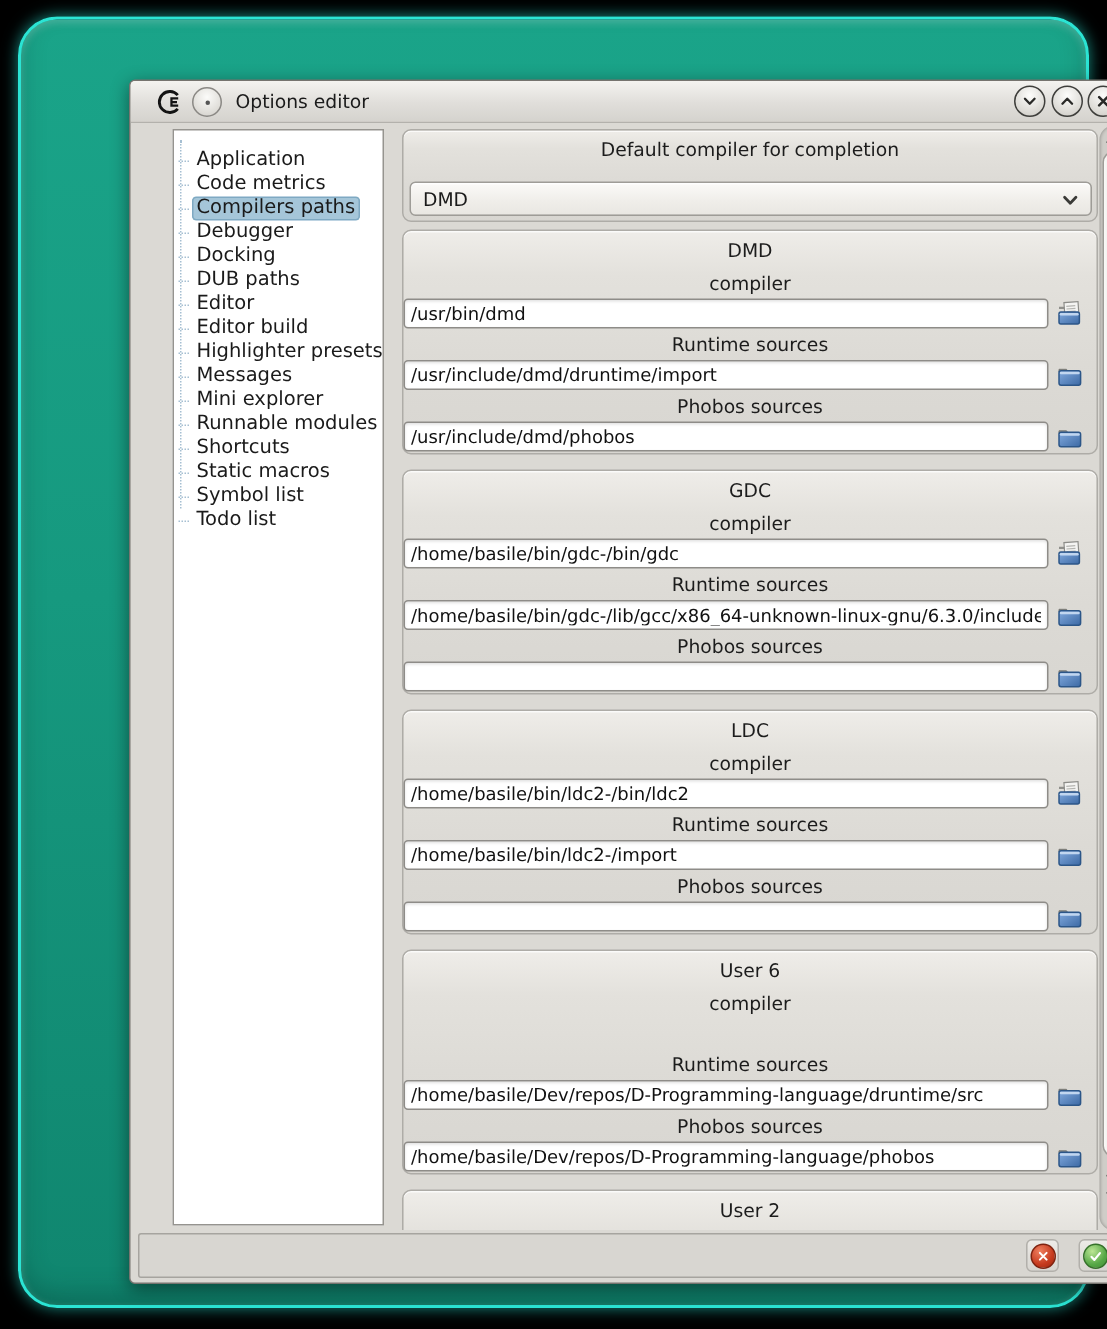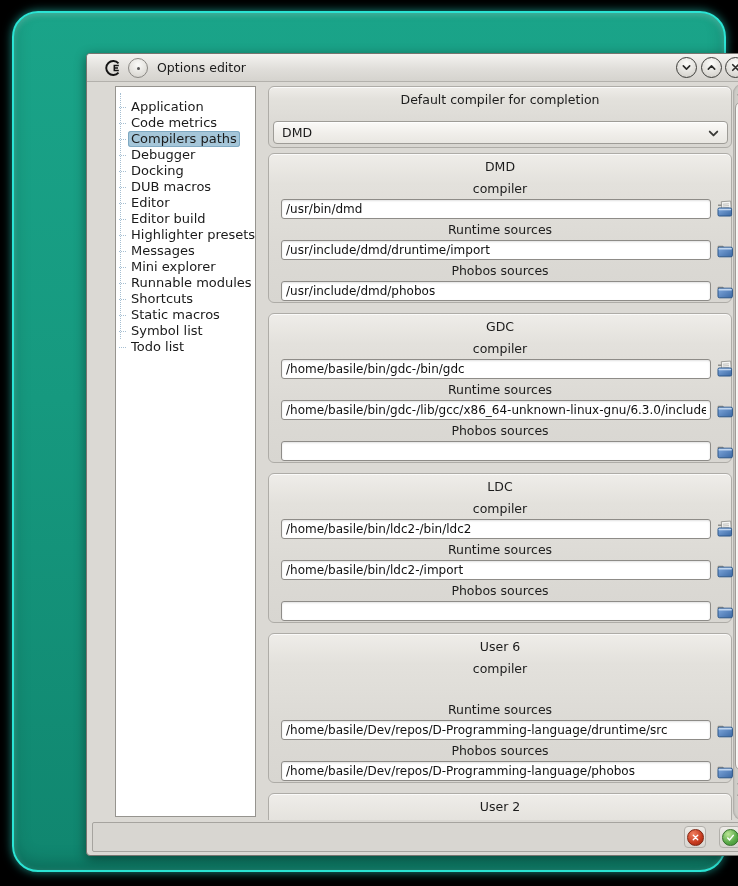--- a/index.html
+++ b/index.html
@@ -44,21 +44,21 @@
   .main { position:absolute; left:180px; top:28px; width:466px; height:738px; overflow:hidden; }
   .gbox { position:absolute; left:1px; width:464px; height:150px; border-radius:6px;
     border:1px solid #aeaca7;
     background:linear-gradient(#efede9 0%, #e3e1dc 20%, #dcdad5 60%, #d8d6d1 100%);
     box-shadow:inset 0 1px 0 rgba(255,255,255,.75);padding-left:48px; }
   .gb-default { top:4px; height:62px; }
   .gb-0 { top:71px; } .gb-1 { top:231px; } .gb-2 { top:391px; } .gb-3 { top:551px; } .gb-4 { top:711px; }
   .gtitle { position:absolute; top:5px; left:0; width:100%; text-align:center; font-size:12.5px; color:#1c1c1c; }
   .flabel { position:absolute; left:0; width:100%; text-align:center; font-size:12.5px; color:#1c1c1c; }
   .fl1 { top:27px; } .fl2 { top:68px; } .fl3 { top:109px; }
-  .frow { position:absolute; left:12px; width:456px; height:31px; }
+  .frow { position:absolute; left:0; width:456px; height:31px; }
   .fr1 { top:45px; } .fr2 { top:86px; } .fr3 { top:127px; }
   .frow input { position:absolute; left:0; top:0; width:430px; height:20px;
     border:1px solid #8e8c88; border-radius:3px; background:#fff;
     font-family:"DejaVu Sans","Liberation Sans",sans-serif; font-size:12px; color:#111;
     padding:0 4px; box-shadow:inset 0 1px 2px rgba(0,0,0,.12); }
   .browse { position:absolute; left:435px; top:1px; width:20px; height:18px; cursor:pointer; }
   .browse svg { width:18px; height:18px; }
 
   .combo { position:absolute; left:4px; top:34px; width:455px; height:23px;
     border:1px solid #9e9c97; border-radius:4px;
@@ -157,21 +157,21 @@
         </div>
     </div>
 
     <div class="sidebar">
       <div class="vline"></div>
       <div class="tree-item"><span class="lbl">Application</span></div>
       <div class="tree-item"><span class="lbl">Code metrics</span></div>
       <div class="tree-item selected"><span class="lbl">Compilers paths</span></div>
       <div class="tree-item"><span class="lbl">Debugger</span></div>
       <div class="tree-item"><span class="lbl">Docking</span></div>
-      <div class="tree-item"><span class="lbl">DUB macros</span></div>
+      <div class="tree-item"><span class="lbl">DUB paths</span></div>
       <div class="tree-item"><span class="lbl">Editor</span></div>
       <div class="tree-item"><span class="lbl">Editor build</span></div>
       <div class="tree-item"><span class="lbl">Highlighter presets</span></div>
       <div class="tree-item"><span class="lbl">Messages</span></div>
       <div class="tree-item"><span class="lbl">Mini explorer</span></div>
       <div class="tree-item"><span class="lbl">Runnable modules</span></div>
       <div class="tree-item"><span class="lbl">Shortcuts</span></div>
       <div class="tree-item"><span class="lbl">Static macros</span></div>
       <div class="tree-item"><span class="lbl">Symbol list</span></div>
       <div class="tree-item"><span class="lbl">Todo list</span></div>

